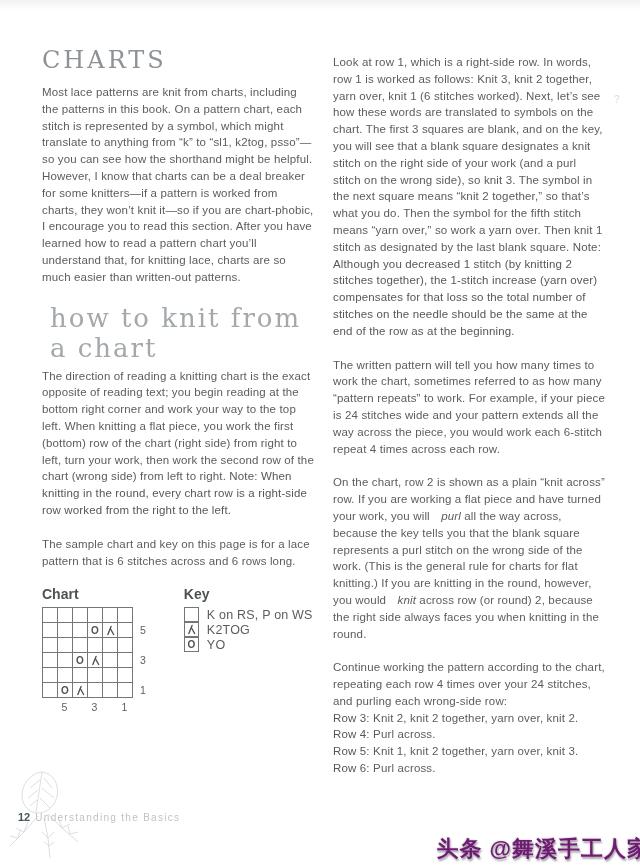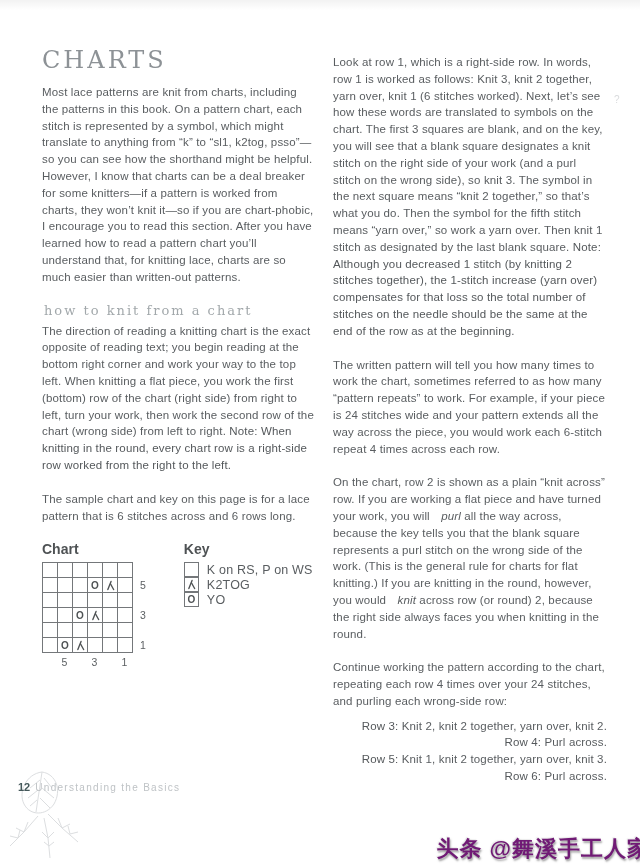--- a/index.html
+++ b/index.html
@@ -19,22 +19,22 @@
   }
   .col-left{position:absolute;left:42px;top:46px;width:272px;}
   .col-right{position:absolute;left:333px;top:54px;width:274px;}
   h1.charts{
     font-family:"DejaVu Serif","Liberation Serif",serif;
     font-weight:400;font-size:24px;letter-spacing:3px;
     color:#8d9296;margin:0 0 10px 0;
   }
   h2.sub{
     font-family:"DejaVu Serif","Liberation Serif",serif;
-    font-weight:400;font-size:13px;letter-spacing:2px;
-    color:#a2a8ab;margin:15px 0 5px 2px;
+    font-weight:400;font-size:26px;letter-spacing:2px;
+    color:#a2a8ab;margin:15px 0 5px 8px;
   }
   p{
     font-size:11.5px;line-height:16.8px;letter-spacing:0.15px;
     margin:0 0 17px 0;
   }
   .b{font-weight:normal;color:#54585b;}
   .i{font-style:italic;margin-left:8px;}
   
   .chart-wrap{display:flex;gap:38px;margin-top:4px;}
   .mini-label{font-size:14px;font-weight:bold;color:#4e5254;margin-bottom:5px;}
@@ -53,23 +53,23 @@
   .col-labels{display:grid;grid-template-columns:repeat(6,15px);margin-top:3px;}
   .col-labels div{text-align:center;font-size:10.5px;color:#5b5f62;}
   .key-item{display:flex;align-items:center;height:15px;}
   .keybox{
     width:13px;height:13px;border:1px solid #74777a;margin-top:-1px;
     font-size:10px;font-weight:bold;color:#4e5254;
     display:flex;align-items:center;justify-content:center;flex:0 0 auto;
   }
   .key-item:first-child .keybox{margin-top:0;}
   .key-label{margin-left:8px;font-size:12.5px;color:#595d60;letter-spacing:0.2px;}
-  .pattern-row{font-size:11.5px;line-height:16.8px;letter-spacing:0.15px;text-align:right;}
+  .pattern-row{font-size:11.5px;line-height:16.8px;letter-spacing:0.15px;}
   
-  .footer{position:absolute;left:18px;top:781px;font-size:10px;}
+  .footer{position:absolute;left:18px;top:811px;font-size:10px;}
   .footer .num{font-weight:bold;color:#44585a;font-size:11px;}
   .footer .sec{color:#bfc3c6;letter-spacing:1.3px;margin-left:5px;}
   
   .watermark{
     position:absolute;right:10px;top:834px;
     font-size:22px;font-weight:bold;color:#701a75;letter-spacing:1px;
     text-shadow:1px 2px 2px rgba(110,110,110,0.65),-1px -1px 1px rgba(200,200,200,0.4);
   }
   .edge-mark{position:absolute;left:614px;top:94px;font-size:10px;color:#d9dbdd;}
   .leaf{position:absolute;left:4px;top:766px;pointer-events:none;}
@@ -182,21 +182,21 @@
           <span class="key-label">YO</span>
         </div>
       </div>
     </div>
   </div>
 
   <div class="col-right">
     <p><span>Look at row 1, which is a right-side row. In words, row 1 is worked as follows: Knit 3, knit 2 together, yarn over, knit 1 (6 stitches worked). Next, let’s see how these words are translated to symbols on the chart. The first 3 squares are blank, and on the key, you will see that a blank square designates a knit stitch on the right side of your work (and a purl stitch on the wrong side), so knit 3. The symbol in the next square means “knit 2 together,” so that’s what you do. Then the symbol for the fifth stitch means “yarn over,” so work a yarn over. Then knit 1 stitch as designated by the last blank square. </span><span class="b">Note: Although you decreased 1 stitch (by knitting 2 stitches together), the 1-stitch increase (yarn over) compensates for that loss so the total number of stitches on the needle should be the same at the end of the row as at the beginning.</span></p>
     <p>The written pattern will tell you how many times to work the chart, sometimes referred to as how many “pattern repeats” to work. For example, if your piece is 24 stitches wide and your pattern extends all the way across the piece, you would work each 6-stitch repeat 4 times across each row.</p>
     <p><span>On the chart, row 2 is shown as a plain “knit across” row. If you are working a flat piece and have turned your work, you will </span><span class="i">purl</span><span> all the way across, because the key tells you that the blank square represents a purl stitch on the wrong side of the work. (This is the general rule for charts for flat knitting.) If you are knitting in the round, however, you would </span><span class="i">knit</span><span> across row (or round) 2, because the right side always faces you when knitting in the round.</span></p>
-    <p style="margin-bottom:8px;">Continue working the pattern according to the chart, repeating each row 4 times over your 24 stitches, and purling each wrong-side row:</p>
+    <p style="margin-bottom:0;">Continue working the pattern according to the chart, repeating each row 4 times over your 24 stitches, and purling each wrong-side row:</p>
     <div class="pattern-row"><span class="b">Row 3:</span> <span>Knit 2, knit 2 together, yarn over, knit 2.</span></div>
     <div class="pattern-row"><span class="b">Row 4:</span> <span>Purl across.</span></div>
     <div class="pattern-row"><span class="b">Row 5:</span> <span>Knit 1, knit 2 together, yarn over, knit 3.</span></div>
     <div class="pattern-row"><span class="b">Row 6:</span> <span>Purl across.</span></div>
   </div>
 
   <svg class="leaf" width="100" height="96" viewBox="0 0 100 96" fill="none" stroke="#dcdee0" stroke-width="1">
     <path d="M38 6 C52 8 58 24 50 38 C42 50 26 50 20 38 C14 26 22 8 38 6 Z"></path>
     <path d="M38 6 L32 46 M36 14 L26 22 M40 12 L48 22 M34 24 L24 32 M38 22 L50 32 M33 34 L26 40 M36 32 L46 42"></path>
     <path d="M44 48 L58 62 M58 62 L54 52 M58 62 L66 58 M58 62 L74 76 M66 68 L64 60 M66 68 L74 66"></path>

